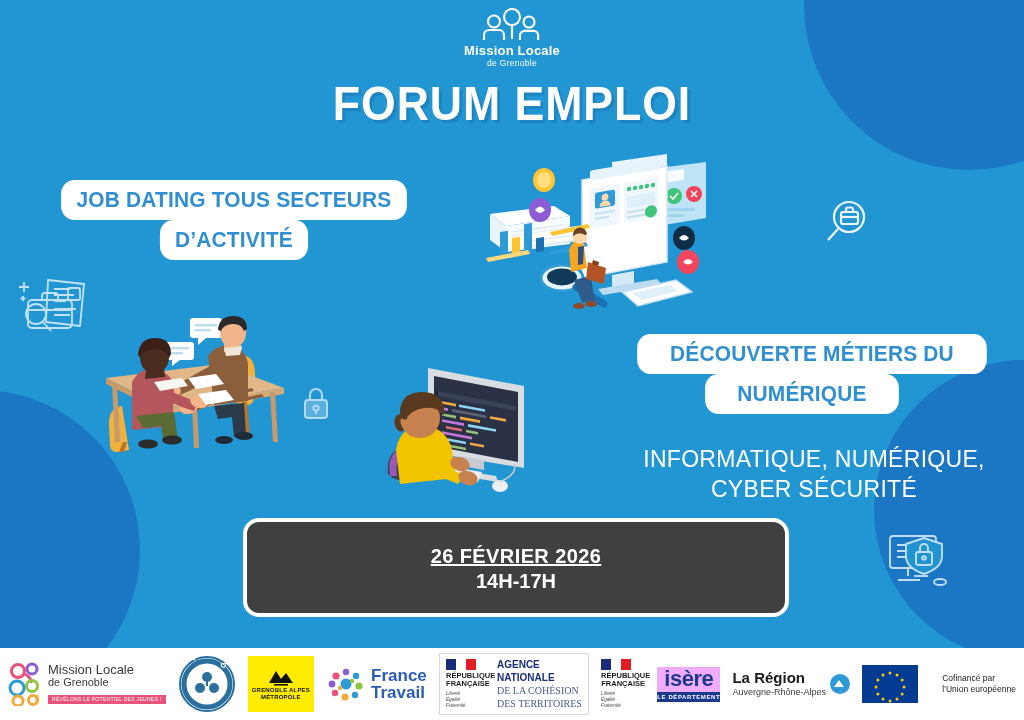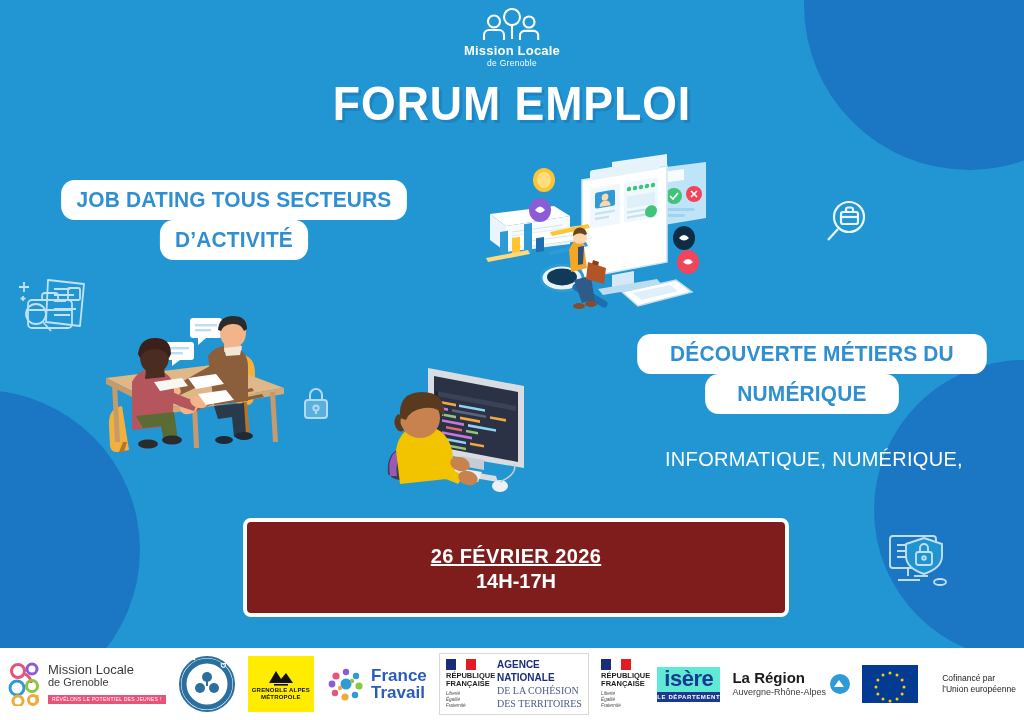--- a/index.html
+++ b/index.html
@@ -57,31 +57,31 @@
   }
   #chip-job-1 { left: 52px;  top: 180px; width: 364px; height: 40px; font-size: 22px; }
   #chip-job-2 { left: 156px; top: 220px; width: 156px; height: 40px; font-size: 22px; }
   #chip-num-1 { left: 628px; top: 334px; width: 368px; height: 40px; font-size: 22px; }
   #chip-num-2 { left: 700px; top: 374px; width: 204px; height: 40px; font-size: 22px; }
 
   
   #subtitle {
     position: absolute; left: 614px; top: 444px; width: 400px;
     text-align: center; color: #ffffff;
-    font-size: 20px; line-height: 30px; font-weight: 400;
+    font-size: 23px; line-height: 30px; font-weight: 400;
     letter-spacing: .3px;
   }
 
   
   #info-box {
     position: absolute; left: 243px; top: 518px;
     width: 546px; height: 99px;
-    background: #7f1d1d;
+    background: #404040;
     border: 4px solid #ffffff;
-    border-radius: 8px;
+    border-radius: 16px;
     color: #ffffff;
     display: flex; flex-direction: column;
     align-items: center; justify-content: center;
     padding-top: 2px;
   }
   #info-date { font-size: 20px; font-weight: 700; text-decoration: underline; letter-spacing: .4px; }
   #info-hours { font-size: 20px; font-weight: 700; margin-top: 2px; }
   #info-venue { font-size: 20px; font-weight: 700; margin-top: 2px; }
   #info-address { font-size: 15px; font-weight: 700; margin-top: 3px; letter-spacing: .2px; }
 
@@ -123,29 +123,29 @@
   #logo-ft .ft-text { line-height: 1.0; color: #2a5cb8; font-weight: 700; font-size: 17px; }
 
   
   .rf { display: flex; align-items: center; gap: 7px; border: 1px solid #d8d8d8; padding: 4px 6px; }
   .rf-mark { width: 44px; }
   .rf-flag { display: flex; height: 11px; width: 30px; }
   .rf-flag i { flex: 1; display: block; }
   .rf-blue { background: #1b2d7a; }
   .rf-white { background: #ffffff; }
   .rf-red { background: #e31b23; }
-  .rf-title { font-size: 7.5px; font-weight: 700; color: #1b1b1b; line-height: 1.15; margin-top: 2px; }
+  .rf-title { font-size: 7.5px; font-weight: 700; color: #1b1b1b; line-height: 1.15; margin-top: 2px; text-align: center; }
   .rf-motto { font-size: 4.6px; color: #4b4b4b; line-height: 1.35; font-style: italic; margin-top: 2px; }
   .anct { font-size: 10px; font-weight: 700; color: #1b2d7a; line-height: 1.3; }
   .anct .lite { font-weight: 400; color: #4a5a8a; font-family: Liberation Serif, serif; }
 
   
   #logo-isere { flex-direction: column; }
   #logo-isere .is-top {
-    background: #5eead4; color: #1b3a8f; font-weight: 700; font-size: 22px;
+    background: #f0abfc; color: #1b3a8f; font-weight: 700; font-size: 22px;
     padding: 1px 7px 2px; letter-spacing: -.5px; line-height: 1;
   }
   #logo-isere .is-bot {
     background: #1b3a8f; color: #ffffff; font-size: 6px; font-weight: 700;
     letter-spacing: .6px; text-align: center; padding: 2px 0; width: 100%;
   }
 
   
   #logo-region .lr-1 { font-size: 15px; font-weight: 700; color: #1b1b1b; line-height: 1.1; }
   #logo-region .lr-2 { font-size: 9px; color: #3b3b3b; line-height: 1.2; }
@@ -196,20 +196,21 @@
 
   <div id="title">FORUM EMPLOI</div>
 
   <div class="chip" id="chip-job-1">JOB DATING TOUS SECTEURS</div>
   <div class="chip" id="chip-job-2">D’ACTIVITÉ</div>
   <div class="chip" id="chip-num-1">DÉCOUVERTE MÉTIERS DU</div>
   <div class="chip" id="chip-num-2">NUMÉRIQUE</div>
 
   <div id="subtitle">
     <div>INFORMATIQUE, NUMÉRIQUE,</div>
+    <div>CYBER SÉCURITÉ</div>
   </div>
 
   <svg class="illus" id="illus-job-search" viewBox="0 0 250 182">
 
     <g>
       <path d="M150 22 L205 14 L205 46 L150 54 Z" fill="#e8f4fd"></path>
       <path d="M196 28 L244 22 L244 78 L196 86 Z" fill="#bfe3f7"></path>
       <path d="M200 32 L222 29 L222 40 L200 43 Z" fill="#ffffff" opacity=".85"></path>
       <circle cx="212" cy="56" r="8" fill="#3fc47a"></circle>
       <path d="M208 56 l3 3 l5 -6" stroke="#fff" stroke-width="1.6" fill="none"></path>

